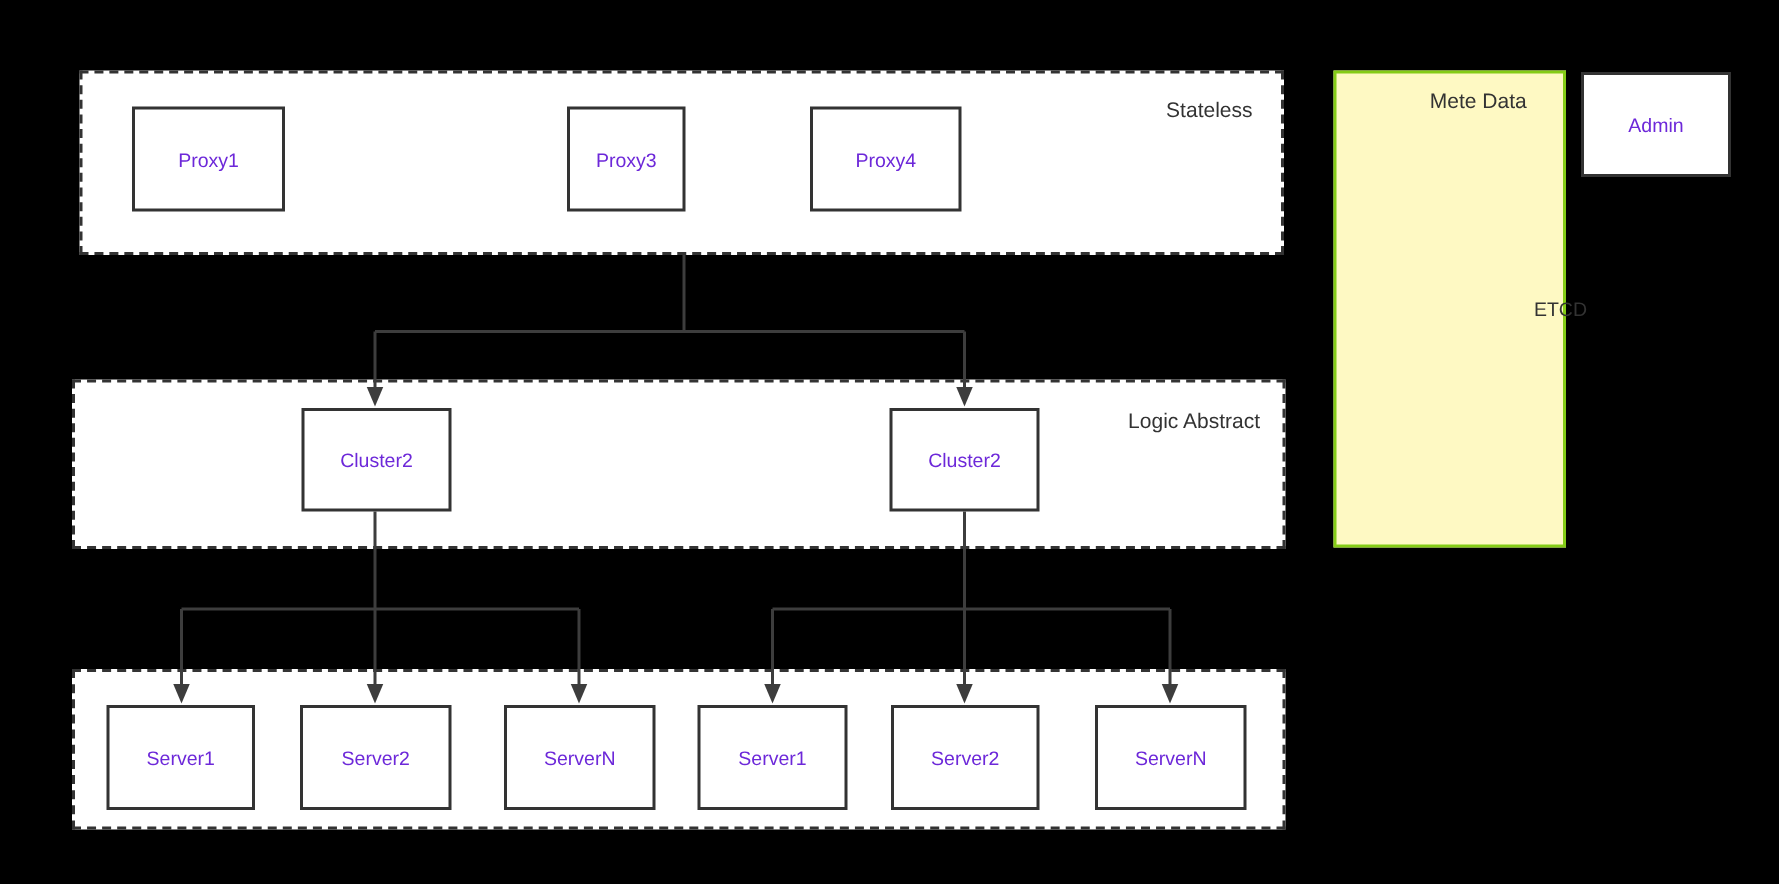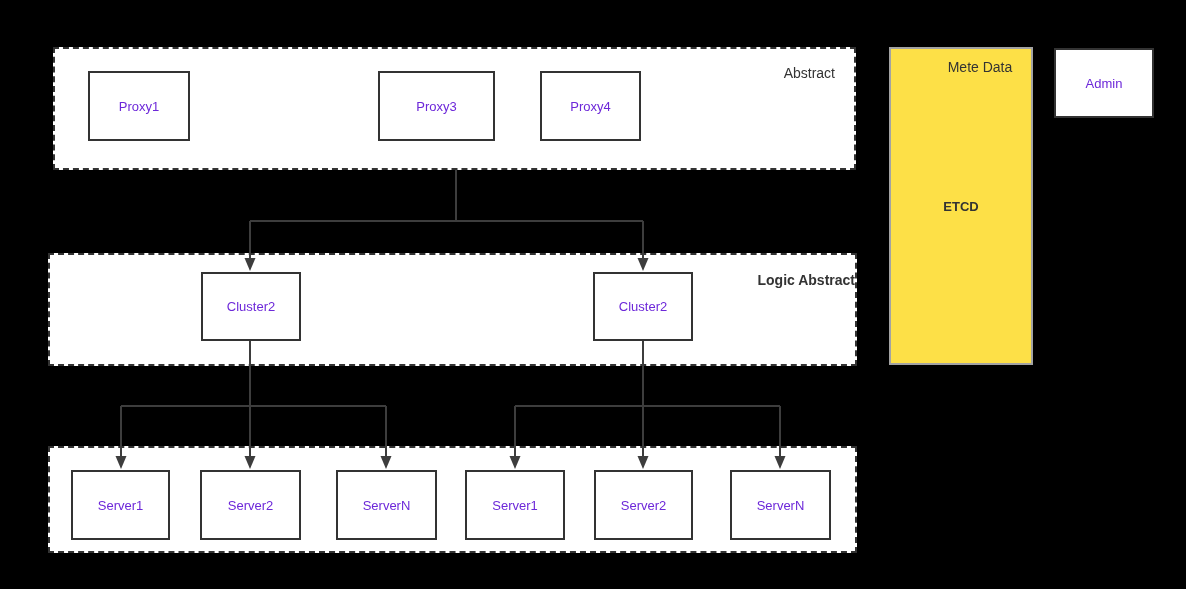--- a/index.html
+++ b/index.html
@@ -25,21 +25,21 @@
   #g-stateless { left: 53px;  top: 47px;  width: 803px; height: 123px; }
   #g-logic     { left: 48px;  top: 253px; width: 809px; height: 113px; }
   #g-servers   { left: 48px;  top: 446px; width: 809px; height: 107px; }
   .group-label {
     position: absolute;
     font-size: 14px;
     color: #333333;
     white-space: nowrap;
   }
   #g-stateless .group-label { top: 16px; right: 19px; }
-  #g-logic     .group-label { top: 17px; right: 0; font-weight: bold; }
+  #g-logic     .group-label { top: 17px; right: 15px; }
   .node {
     position: absolute;
     background: #ffffff;
     border: 2px solid #333333;
     box-sizing: border-box;
     display: flex;
     align-items: center;
     justify-content: center;
     font-size: 13px;
     color: #6d28d9;
@@ -48,65 +48,64 @@
   .connectors {
     position: absolute;
     left: 0;
     top: 0;
     pointer-events: none;
   }
   .meta-box {
     position: absolute;
     left: 889px;
     top: 47px;
-    width: 144px;
+    width: 155px;
     height: 318px;
-    background: #fde047;
-    border: 2px solid #a3a3a3;
+    background: #fef9c3;
+    border: 2px solid #84cc16;
     box-sizing: border-box;
     font-size: 14px;
   }
   .meta-title {
     position: absolute;
     top: 10px;
     left: 0;
     width: 100%;
     box-sizing: border-box;
     padding-left: 38px;
     text-align: center;
     white-space: nowrap;
   }
   .meta-center {
     position: absolute;
     top: 50%;
-    left: 0;
+    left: 16px;
     width: 100%;
     transform: translateY(-50%);
-    text-align: center;
+    text-align: right;
     font-size: 13px;
-    font-weight: bold;
   }
 </style>
 </head>
 <body>
 
 <div class="canvas">
 
   <div class="group" id="g-stateless">
-    <span class="group-label">Abstract</span>
+    <span class="group-label">Stateless</span>
   </div>
 
   <div class="group" id="g-logic">
     <span class="group-label">Logic Abstract</span>
   </div>
 
   <div class="group" id="g-servers"></div>
 
   <div class="node" style="left:88px;  top:71px; width:102px; height:70px">Proxy1</div>
-  <div class="node" style="left:378px; top:71px; width:117px; height:70px">Proxy3</div>
+  <div class="node" style="left:378px; top:71px; width:79px; height:70px">Proxy3</div>
   <div class="node" style="left:540px; top:71px; width:101px; height:70px">Proxy4</div>
 
   <div class="node" style="left:201px; top:272px; width:100px; height:69px">Cluster2</div>
   <div class="node" style="left:593px; top:272px; width:100px; height:69px">Cluster2</div>
 
   <div class="node" style="left:71px;  top:470px; width:99px;  height:70px">Server1</div>
   <div class="node" style="left:200px; top:470px; width:101px; height:70px">Server2</div>
   <div class="node" style="left:336px; top:470px; width:101px; height:70px">ServerN</div>
   <div class="node" style="left:465px; top:470px; width:100px; height:70px">Server1</div>
   <div class="node" style="left:594px; top:470px; width:99px;  height:70px">Server2</div>

